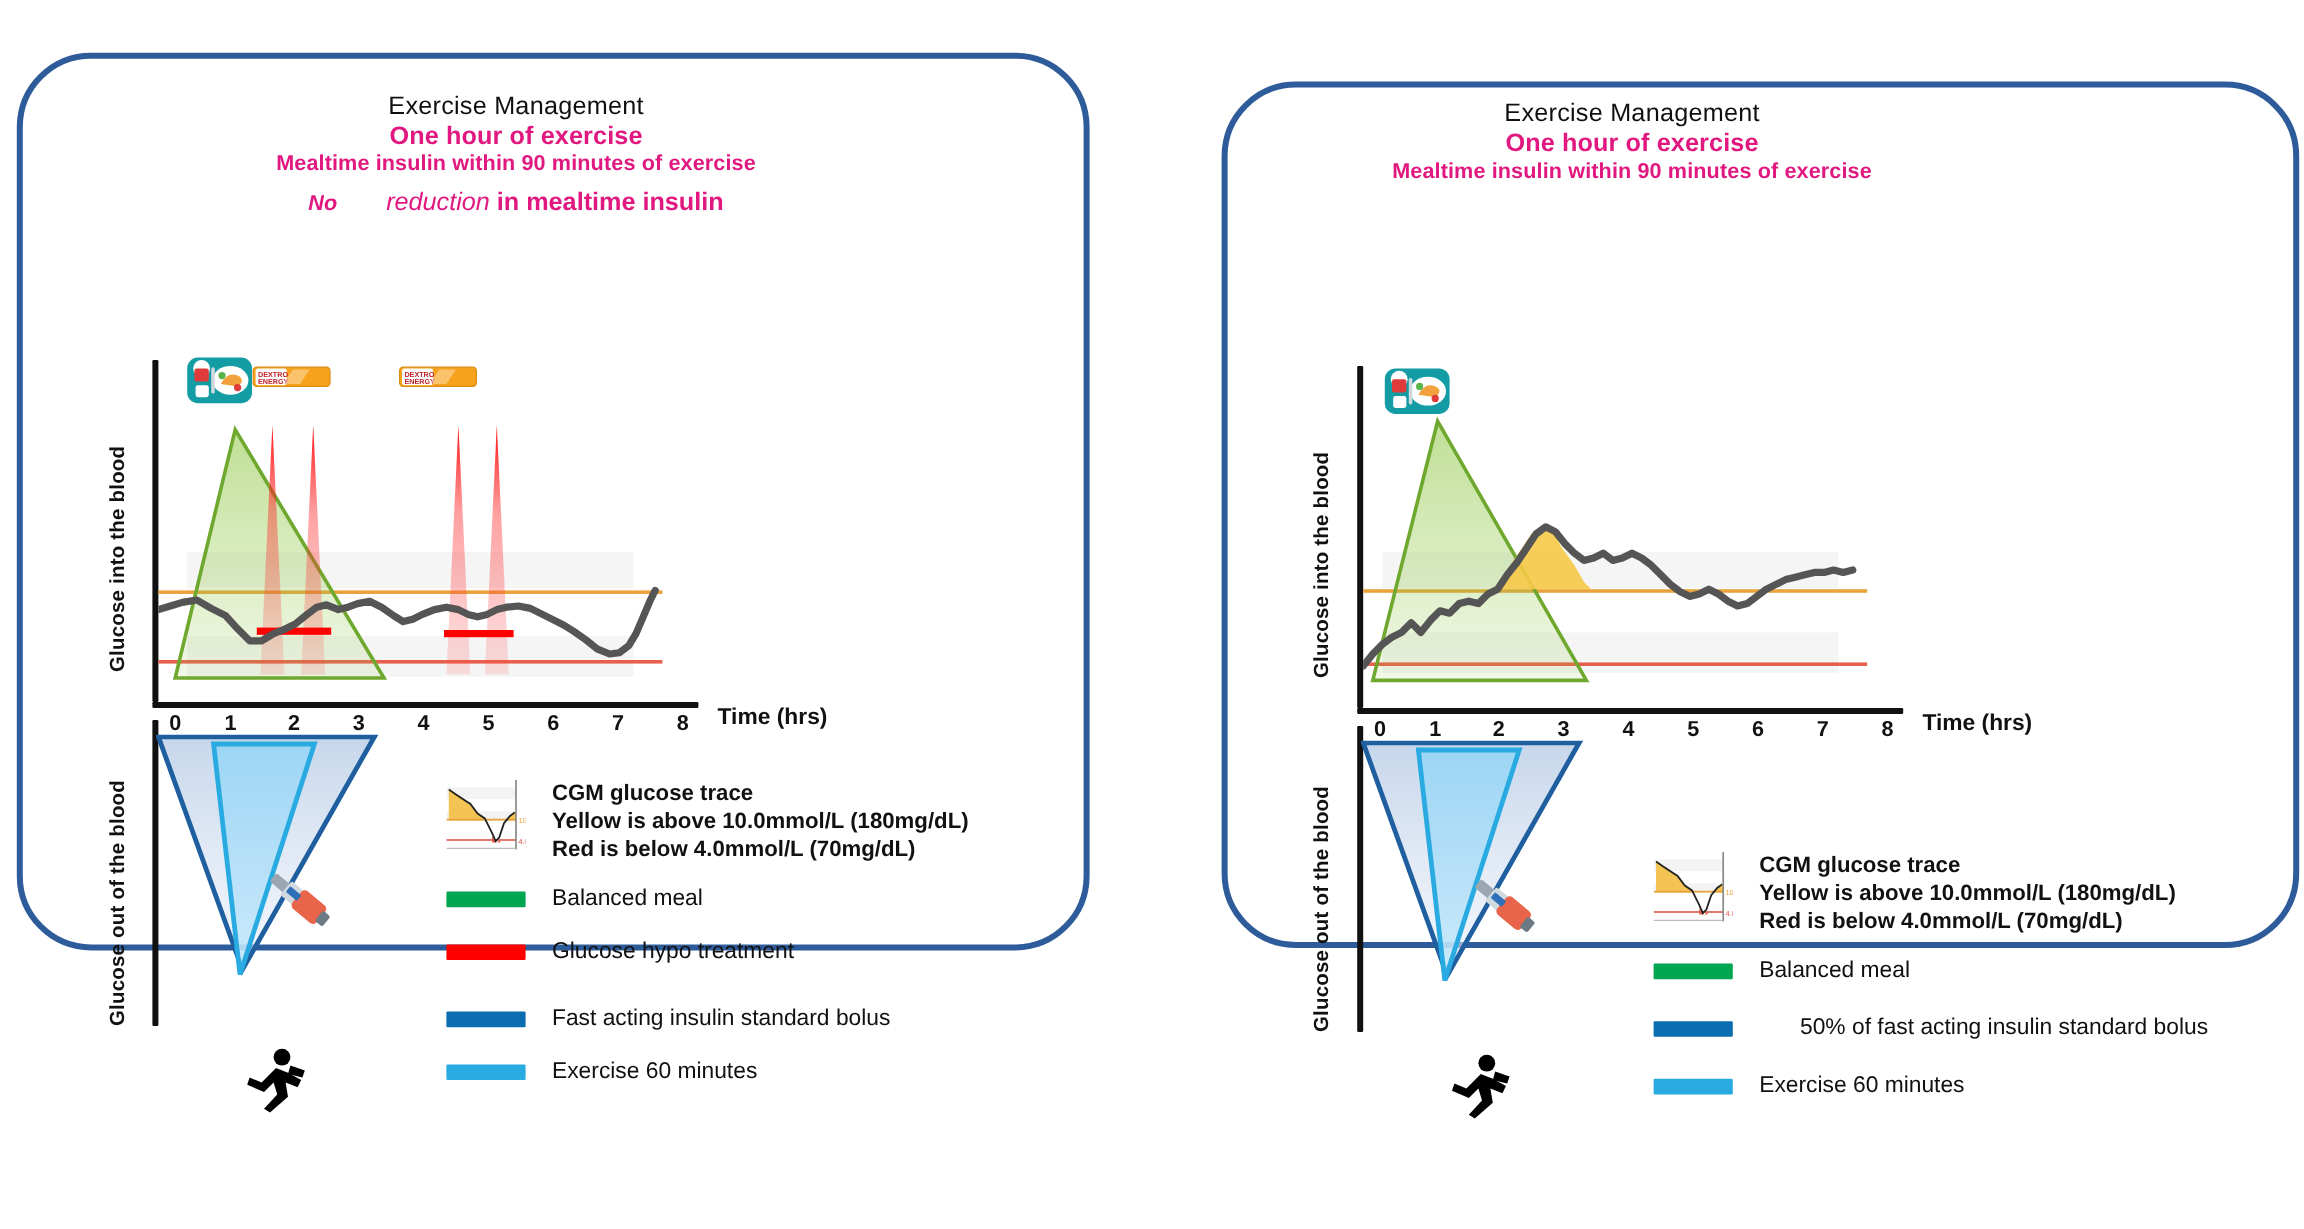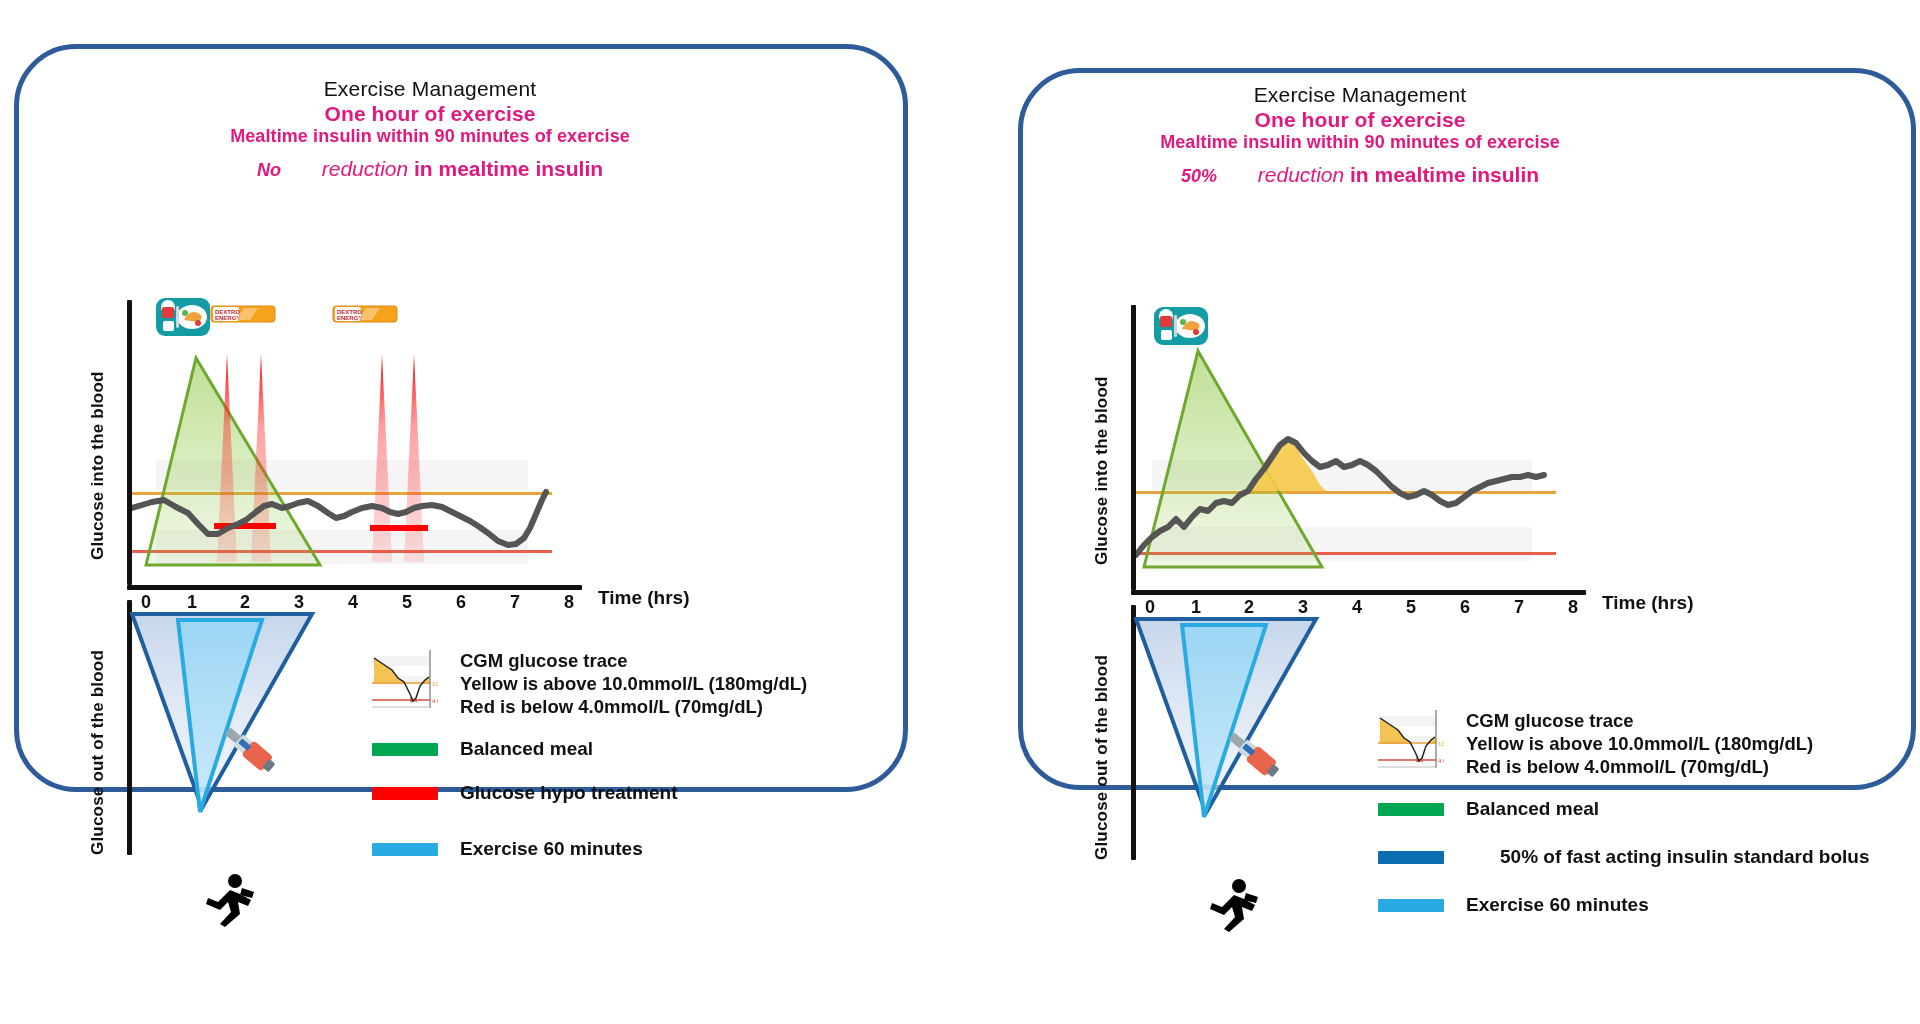--- a/index.html
+++ b/index.html
@@ -55,21 +55,21 @@
   .line-red{position:absolute;height:3px;background:#E8604C;}
   .cgm{position:absolute;left:0;top:0;}
 
   
   .tri{position:absolute;}
 
   
   .legend{position:absolute;}
   .lrow{display:flex;align-items:center;margin-bottom:20px;}
   .swatch{width:66px;height:13px;margin-right:22px;flex:none;border-radius:1px;}
-  .ltext{font-size:19px;font-weight:bold;color:#111;white-space:nowrap;}
+  .ltext{font-size:19px;font-weight:normal;color:#111;white-space:nowrap;}
   .cgmrow{display:flex;align-items:flex-start;margin-bottom:20px;}
   .cgmthumb{width:66px;height:62px;margin-right:22px;flex:none;position:relative;}
   .cgmlines{font-size:18.5px;font-weight:bold;color:#111;line-height:1.23;white-space:nowrap;}
 
   
   .abs{position:absolute;}
 </style>
 </head>
 <body>
 
@@ -231,35 +231,36 @@
     </div>
 
     <div class="lrow" style="margin-bottom:22px;">
       <div class="swatch" style="background:#00A650;"></div>
       <div class="ltext">Balanced meal</div>
     </div>
     <div class="lrow" style="margin-bottom:34px;align-items:center;">
       <div class="swatch" style="background:#FF0000;"></div>
       <div class="ltext">Glucose hypo treatment</div>
     </div>
+    <div class="lrow" style="margin-bottom:22px;">
+      <div class="swatch" style="background:#0B6CB0;"></div>
+      <div class="ltext">Fast acting insulin standard bolus</div>
+    </div>
     <div class="lrow">
       <div class="swatch" style="background:#29ABE2;"></div>
       <div class="ltext">Exercise 60 minutes</div>
     </div>
   </div>
 
   <div class="panel" id="panel-right"></div>
 
   <div class="hdr" id="hdr-right">
     <div class="t1">Exercise Management</div>
     <div class="t2">One hour of exercise</div>
     <div class="t3">Mealtime insulin within 90 minutes of exercise</div>
-    <div class="t4">
-      <span class="strong">50%</span><span class="ital"> reduction </span><span class="plain">in mealtime insulin</span>
-    </div>
   </div>
 
   <div class="vaxis" style="left:1131px;top:305px;height:285px;"></div>
   <div class="axlabel" style="left:1092px;top:335px;height:230px;">Glucose into the blood</div>
   <div class="vaxis" style="left:1131px;top:605px;height:255px;"></div>
   <div class="axlabel" style="left:1092px;top:620px;height:240px;">Glucose out of the blood</div>
 
   <div class="plot" style="left:1136px;top:305px;width:450px;height:285px;">
     <div class="bandgrey" style="left:16px;top:155px;width:380px;height:30px;opacity:.75;"></div>
     <div class="bandgrey" style="left:16px;top:222px;width:380px;height:34px;opacity:.75;"></div>

